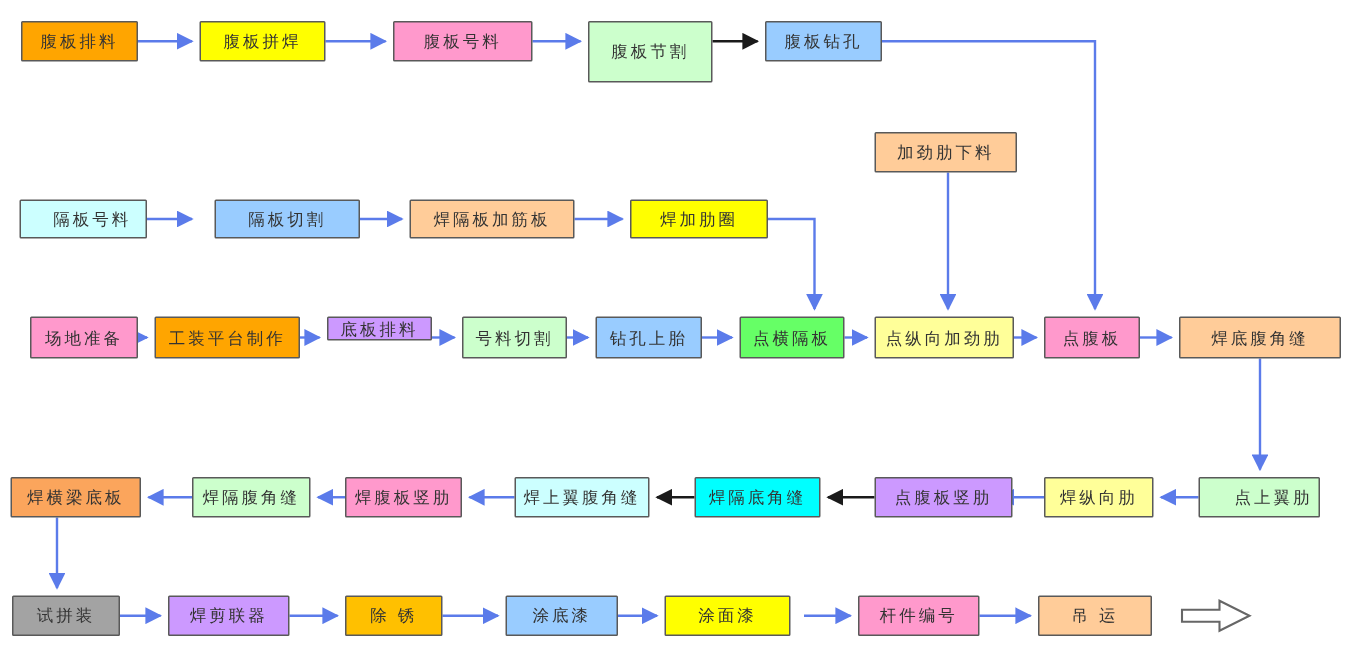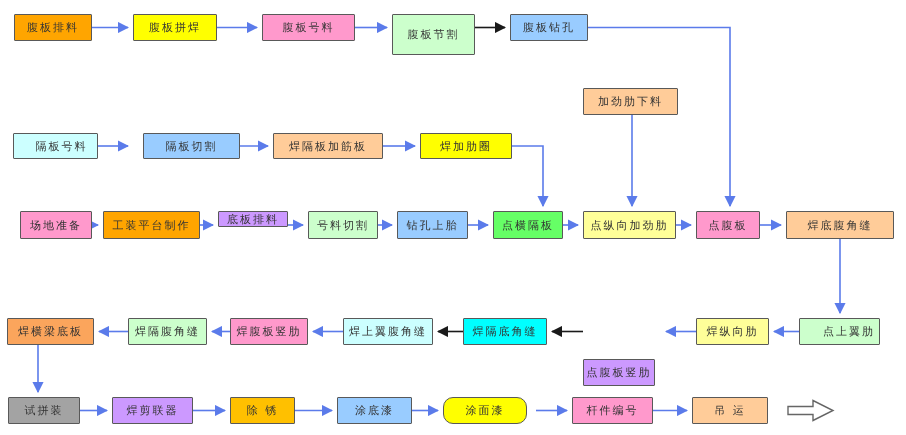--- a/index.html
+++ b/index.html
@@ -99,25 +99,25 @@
   <div class="node" style="left: 493px; top: 211px; width: 70px; height: 28px; background-color: rgb(102, 255, 102);">点横隔板</div>
   <div class="node" style="left: 583px; top: 211px; width: 93px; height: 28px; background-color: rgb(255, 255, 153);">点纵向加劲肋</div>
   <div class="node" style="left: 696px; top: 211px; width: 64px; height: 28px; background-color: rgb(255, 153, 204);">点腹板</div>
   <div class="node" style="left: 786px; top: 211px; width: 108px; height: 28px; background-color: rgb(255, 204, 153);">焊底腹角缝</div>
 
   <div class="node" style="left: 7px; top: 318px; width: 87px; height: 27px; background-color: rgb(251, 165, 92);">焊横梁底板</div>
   <div class="node" style="left: 128px; top: 318px; width: 79px; height: 27px; background-color: rgb(204, 255, 204);">焊隔腹角缝</div>
   <div class="node" style="left: 230px; top: 318px; width: 78px; height: 27px; background-color: rgb(255, 153, 204);">焊腹板竖肋</div>
   <div class="node" style="left: 343px; top: 318px; width: 90px; height: 27px; background-color: rgb(204, 255, 255);">焊上翼腹角缝</div>
   <div class="node" style="left: 463px; top: 318px; width: 84px; height: 27px; background-color: rgb(0, 255, 255);">焊隔底角缝</div>
-  <div class="node" style="left: 583px; top: 318px; width: 72px; height: 27px; background-color: rgb(204, 153, 255); margin-top: 41px;">点腹板竖肋</div>
+  <div class="node" style="left: 583px; top: 318px; width: 92px; height: 27px; background-color: rgb(204, 153, 255);">点腹板竖肋</div>
   <div class="node" style="left: 696px; top: 318px; width: 73px; height: 27px; background-color: rgb(255, 255, 153);">焊纵向肋</div>
   <div class="node" style="left: 799px; top: 318px; width: 81px; height: 27px; background-color: rgb(204, 255, 204); padding-left: 19px;">点上翼肋</div>
 
   <div class="node" style="left: 8px; top: 397px; width: 72px; height: 27px; background-color: #a3a3a3;">试拼装</div>
   <div class="node" style="left: 112px; top: 397px; width: 81px; height: 27px; background-color: rgb(204, 153, 255);">焊剪联器</div>
   <div class="node" style="left: 230px; top: 397px; width: 65px; height: 27px; background-color: rgb(255, 192, 0);">除 锈</div>
   <div class="node" style="left: 337px; top: 397px; width: 75px; height: 27px; background-color: rgb(153, 204, 255);">涂底漆</div>
-  <div class="node" style="left: 443px; top: 397px; width: 84px; height: 27px; background-color: rgb(255, 255, 0); border-radius: 10px;">涂面漆</div>
+  <div class="node" style="left: 443px; top: 397px; width: 84px; height: 27px; background-color: rgb(255, 255, 0);">涂面漆</div>
   <div class="node" style="left: 572px; top: 397px; width: 81px; height: 27px; background-color: rgb(255, 153, 204);">杆件编号</div>
   <div class="node" style="left: 692px; top: 397px; width: 76px; height: 27px; background-color: rgb(255, 204, 153);">吊 运</div>
 
 </div>
 
 </body></html>

